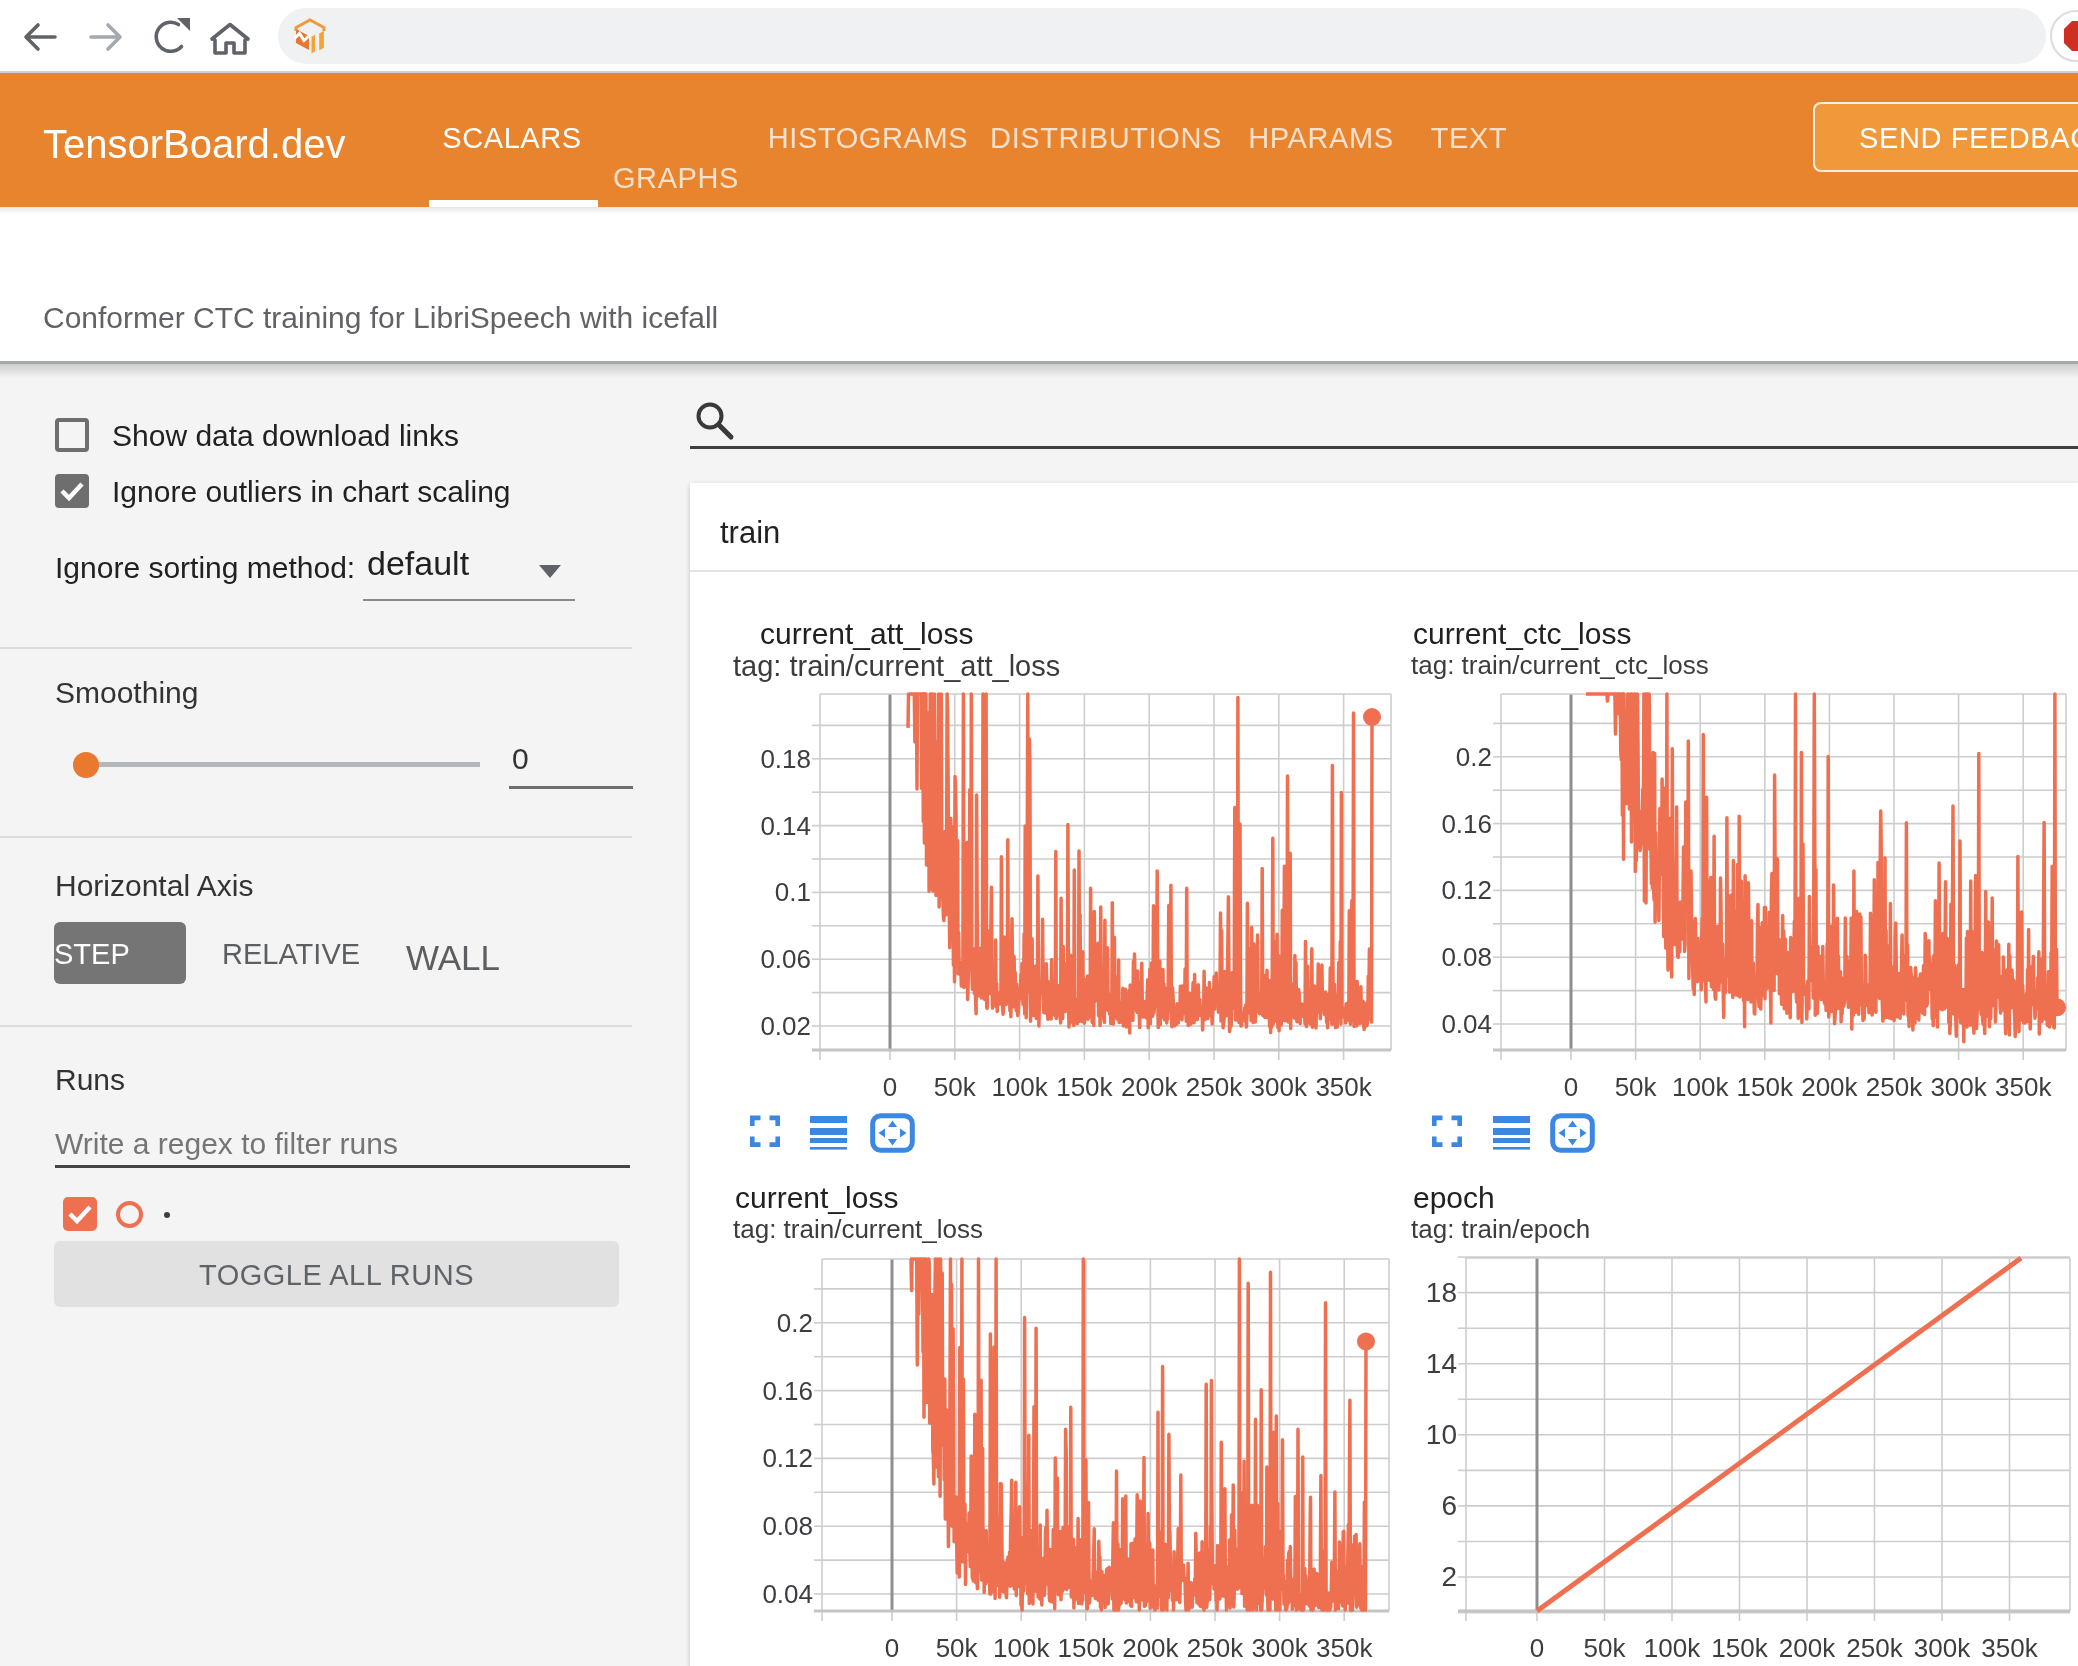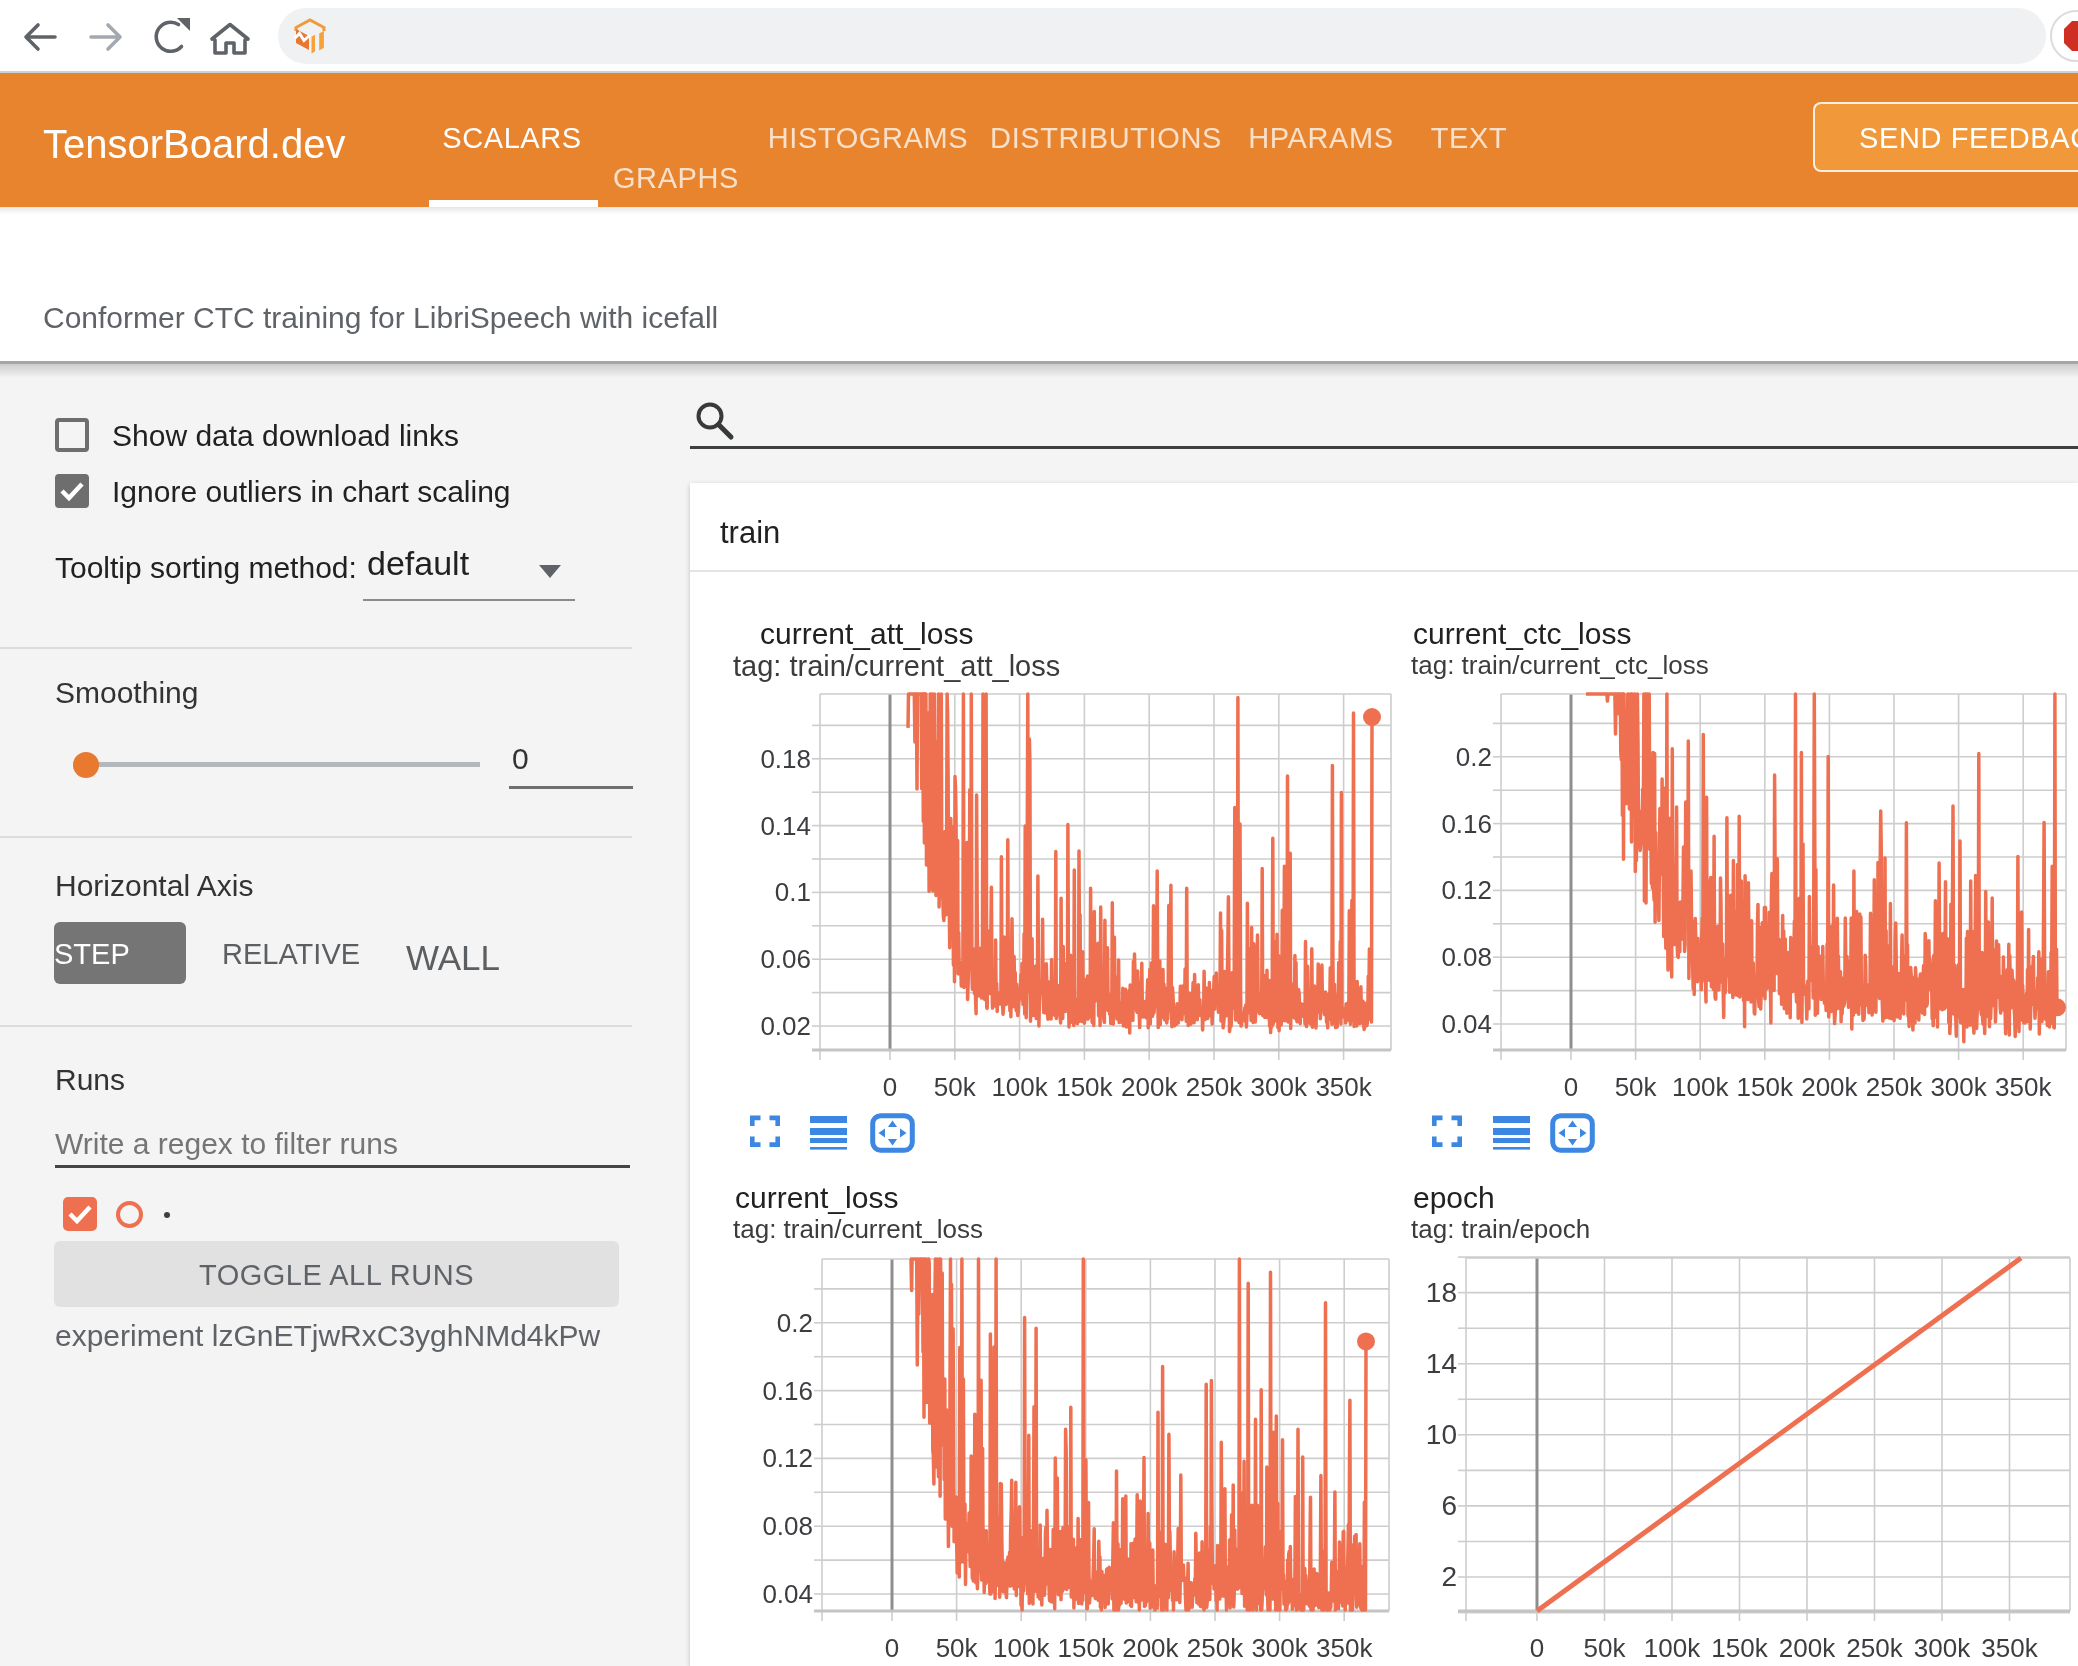--- a/index.html
+++ b/index.html
@@ -52,21 +52,21 @@
 <div class="abs" style="left:0;top:361px;width:2078px;height:3px;background:#a3a7ab;"></div>
 <div class="abs" style="left:0;top:364px;width:2078px;height:14px;background:linear-gradient(to bottom, rgba(0,0,0,0.16), rgba(0,0,0,0));"></div>
 
 <div class="abs" style="left:55px;top:418px;width:34px;height:34px;border:4px solid #6e6e6e;border-radius:4px;"></div>
 <div class="abs" style="left:112px;top:419px;font-size:30px;color:#212121;">Show data download links</div>
 <div class="abs" style="left:55px;top:474px;width:34px;height:34px;background:#6e6e6e;border-radius:4px;"></div>
 <svg class="abs" style="left:55px;top:474px" width="34" height="34" viewBox="0 0 34 34">
       <path d="M7 17 L14 24 L27 10" stroke="#fff" stroke-width="4.5" fill="none"></path>
     </svg>
 <div class="abs" style="left:112px;top:475px;font-size:30px;color:#212121;">Ignore outliers in chart scaling</div>
-<div class="abs" style="left:55px;top:551px;font-size:30px;color:#212121;">Tooltip sorting method:</div>
+<div class="abs" style="left:55px;top:551px;font-size:30px;color:#212121;">Ignore sorting method:</div>
 <div class="abs" style="left:367px;top:544px;font-size:34px;color:#212121;">default</div>
 <svg class="abs" style="left:539px;top:565px" width="22" height="13" viewBox="0 0 22 13">
       <path d="M0 0 h22 l-11 13 Z" fill="#5f6368"></path>
     </svg>
 <div class="abs" style="left:363px;top:599px;width:212px;height:2px;background:#8a8a8a;"></div>
 <div class="abs" style="left:0;top:647px;width:632px;height:2px;background:#dcdcdc;"></div>
 <div class="abs" style="left:55px;top:676px;font-size:30px;color:#333;">Smoothing</div>
 <div class="abs" style="left:96px;top:762px;width:384px;height:5px;background:#b4b8bc;"></div>
 <div class="abs" style="left:73px;top:752px;width:26px;height:26px;border-radius:50%;background:#e8792e;"></div>
 <div class="abs" style="left:512px;top:742px;font-size:30px;color:#333;">0</div>
@@ -82,21 +82,20 @@
 <div class="abs" style="left:55px;top:1127px;font-size:30px;color:#757575;">Write a regex to filter runs</div>
 <div class="abs" style="left:55px;top:1165px;width:575px;height:3px;background:#454545;"></div>
 <div class="abs" style="left:63px;top:1197px;width:34px;height:34px;background:#ee7050;border-radius:5px;"></div>
 <svg class="abs" style="left:63px;top:1197px" width="34" height="34" viewBox="0 0 34 34">
       <path d="M7 17 L14 24 L27 10" stroke="#fff" stroke-width="4.5" fill="none"></path>
     </svg>
 <div class="abs" style="left:116px;top:1201px;width:27px;height:27px;border:4px solid #ee7050;border-radius:50%;"></div>
 <div class="abs" style="left:164px;top:1212px;width:6px;height:6px;border-radius:50%;background:#3c4043;"></div>
 <div class="abs" style="left:54px;top:1241px;width:565px;height:66px;background:#e1e1e1;border-radius:6px;"></div>
 <div class="abs" style="left:54px;top:1259px;width:565px;text-align:center;font-size:29px;letter-spacing:0.5px;color:#5f6368;">TOGGLE ALL RUNS</div>
-<div class="abs" style="left:55px;top:1319px;font-size:30px;color:#5f6368;">experiment lzGnETjwRxC3yghNMd4kPw</div>
 
 <svg class="abs" style="left:694px;top:400px" width="42" height="42" viewBox="0 0 42 42">
   <circle cx="16" cy="16" r="11.5" stroke="#37393b" stroke-width="4" fill="none"></circle>
   <path d="M24.5 24.5 L37 37" stroke="#37393b" stroke-width="5" stroke-linecap="round"></path>
 </svg>
 <div class="abs" style="left:690px;top:446px;width:1388px;height:3px;background:#3c4043;"></div>
 <div class="abs" style="left:690px;top:483px;width:1388px;height:1183px;background:#fff;box-shadow:0 2px 5px rgba(0,0,0,0.22);"></div>
 <div class="abs" style="left:720px;top:515px;font-size:31px;color:#212121;">train</div>
 <div class="abs" style="left:690px;top:570px;width:1388px;height:2px;background:#e4e4e4;"></div>
 

